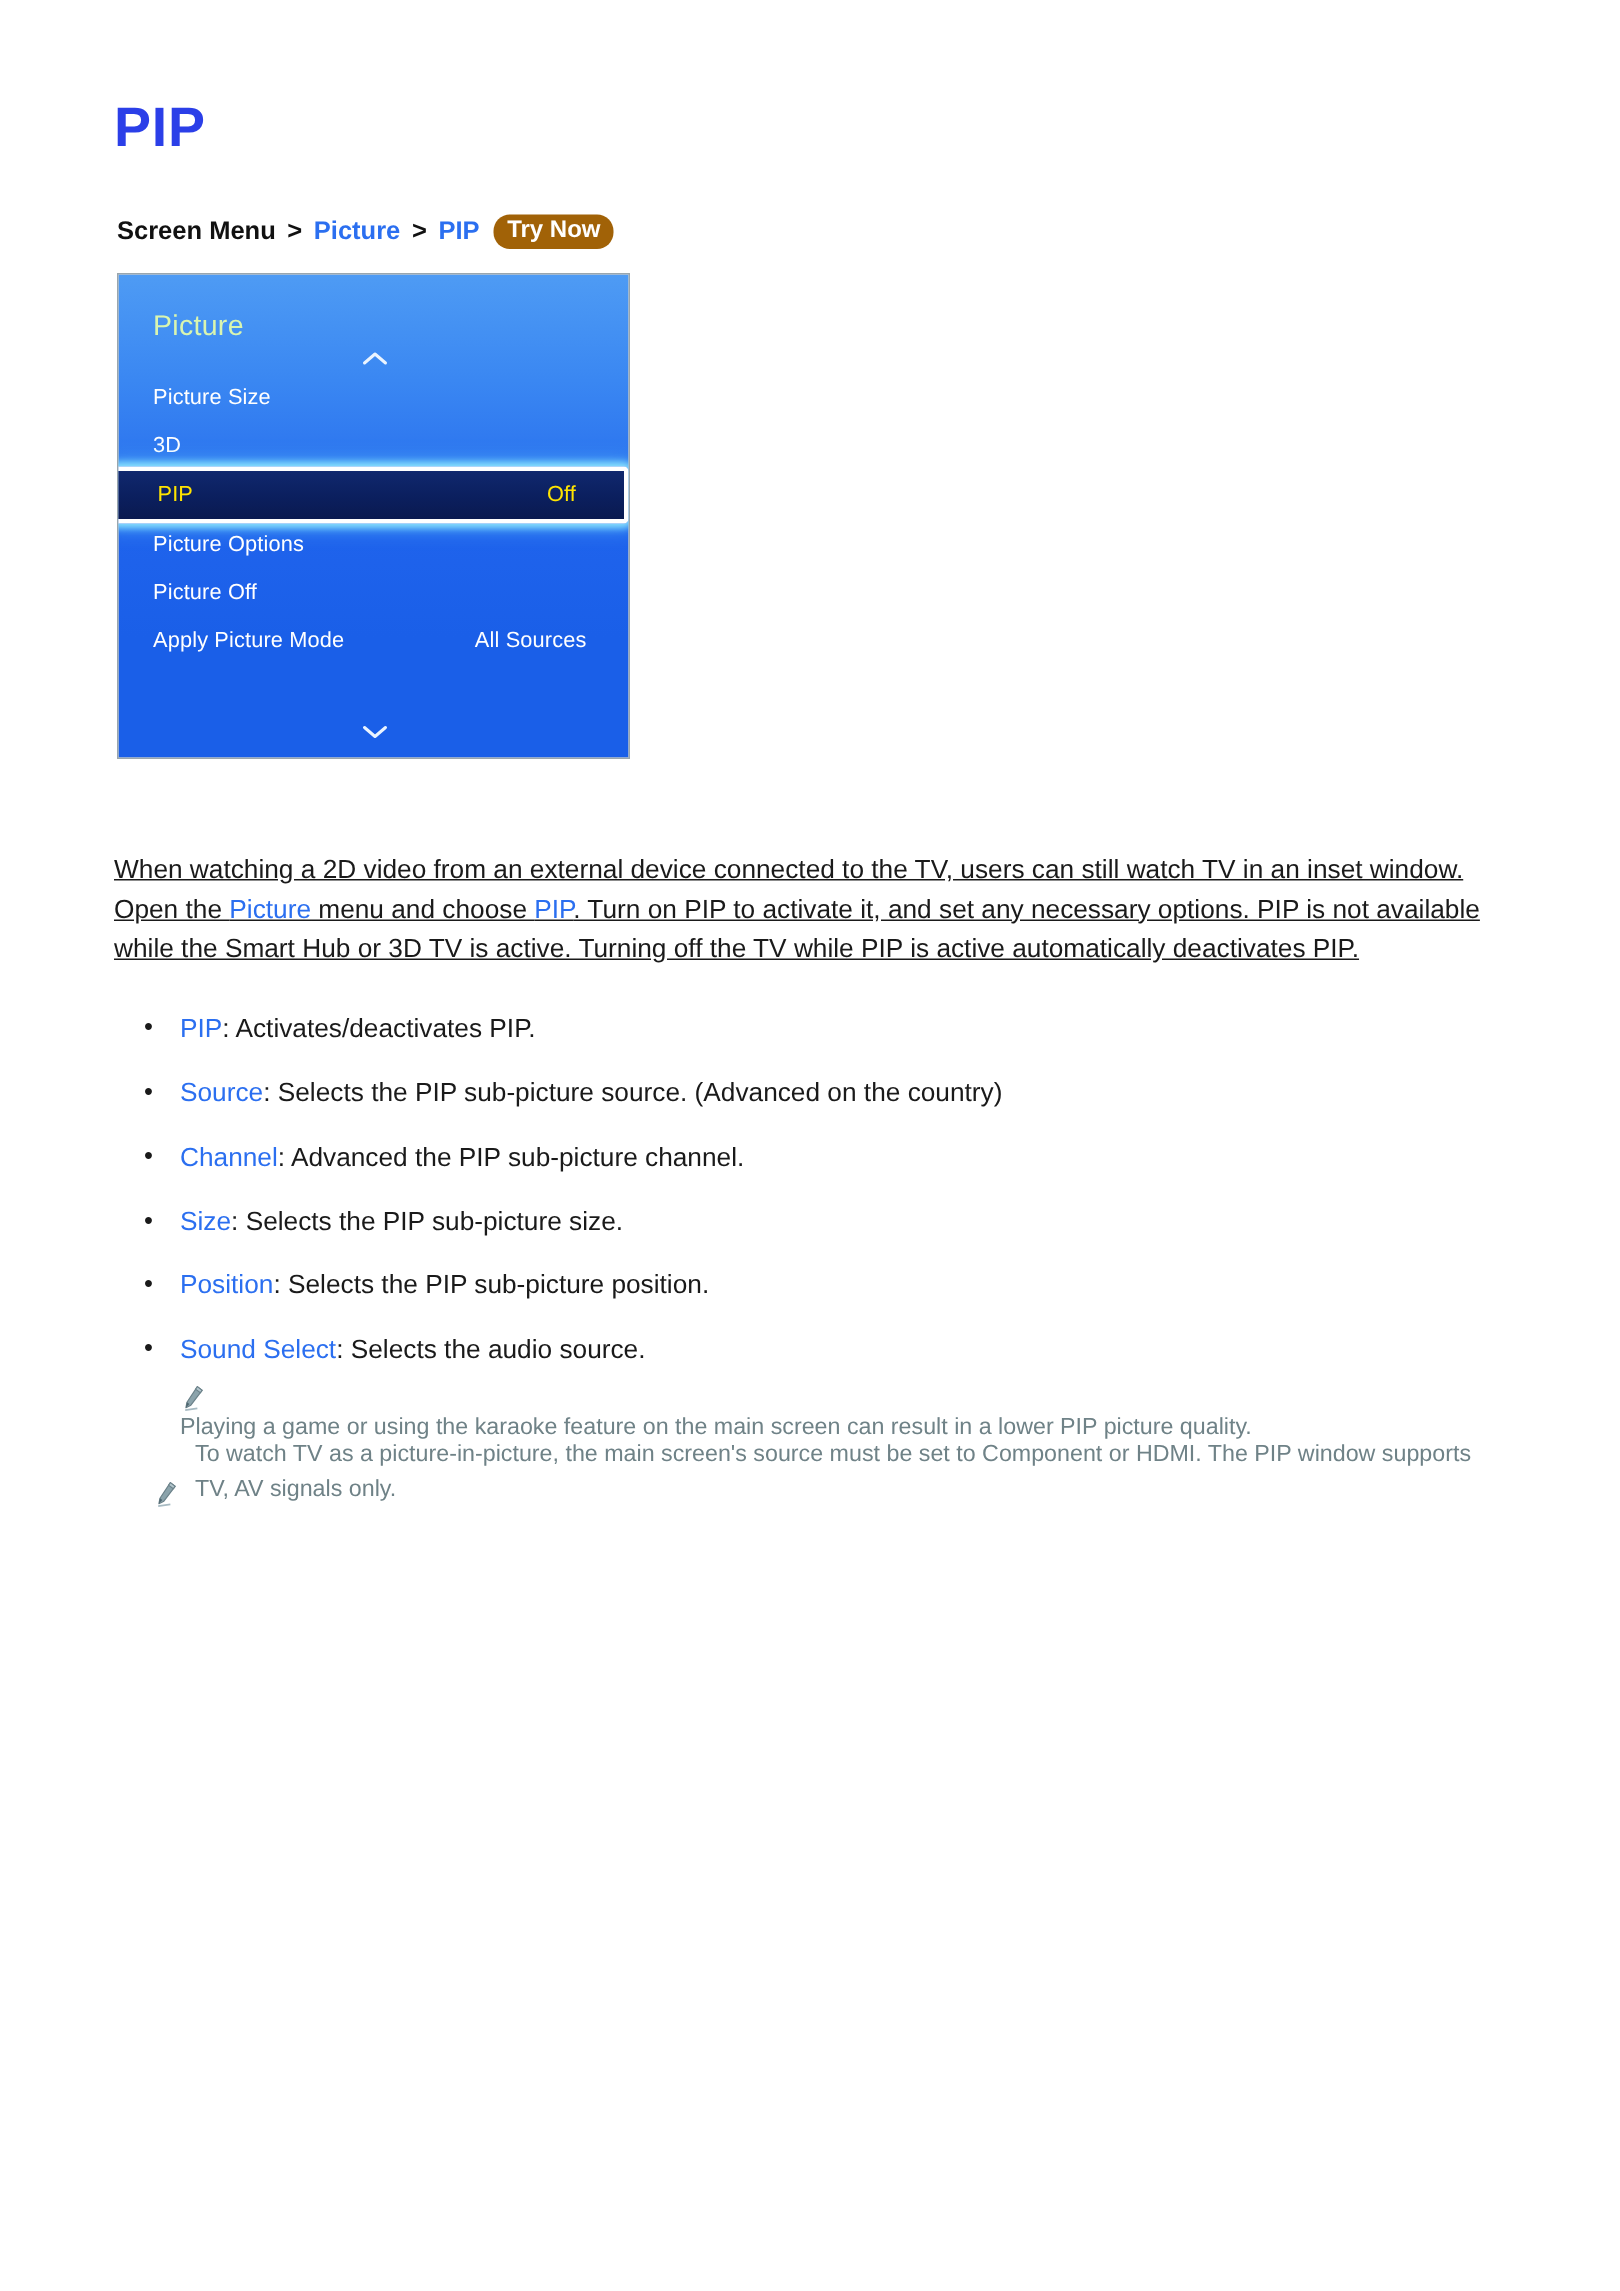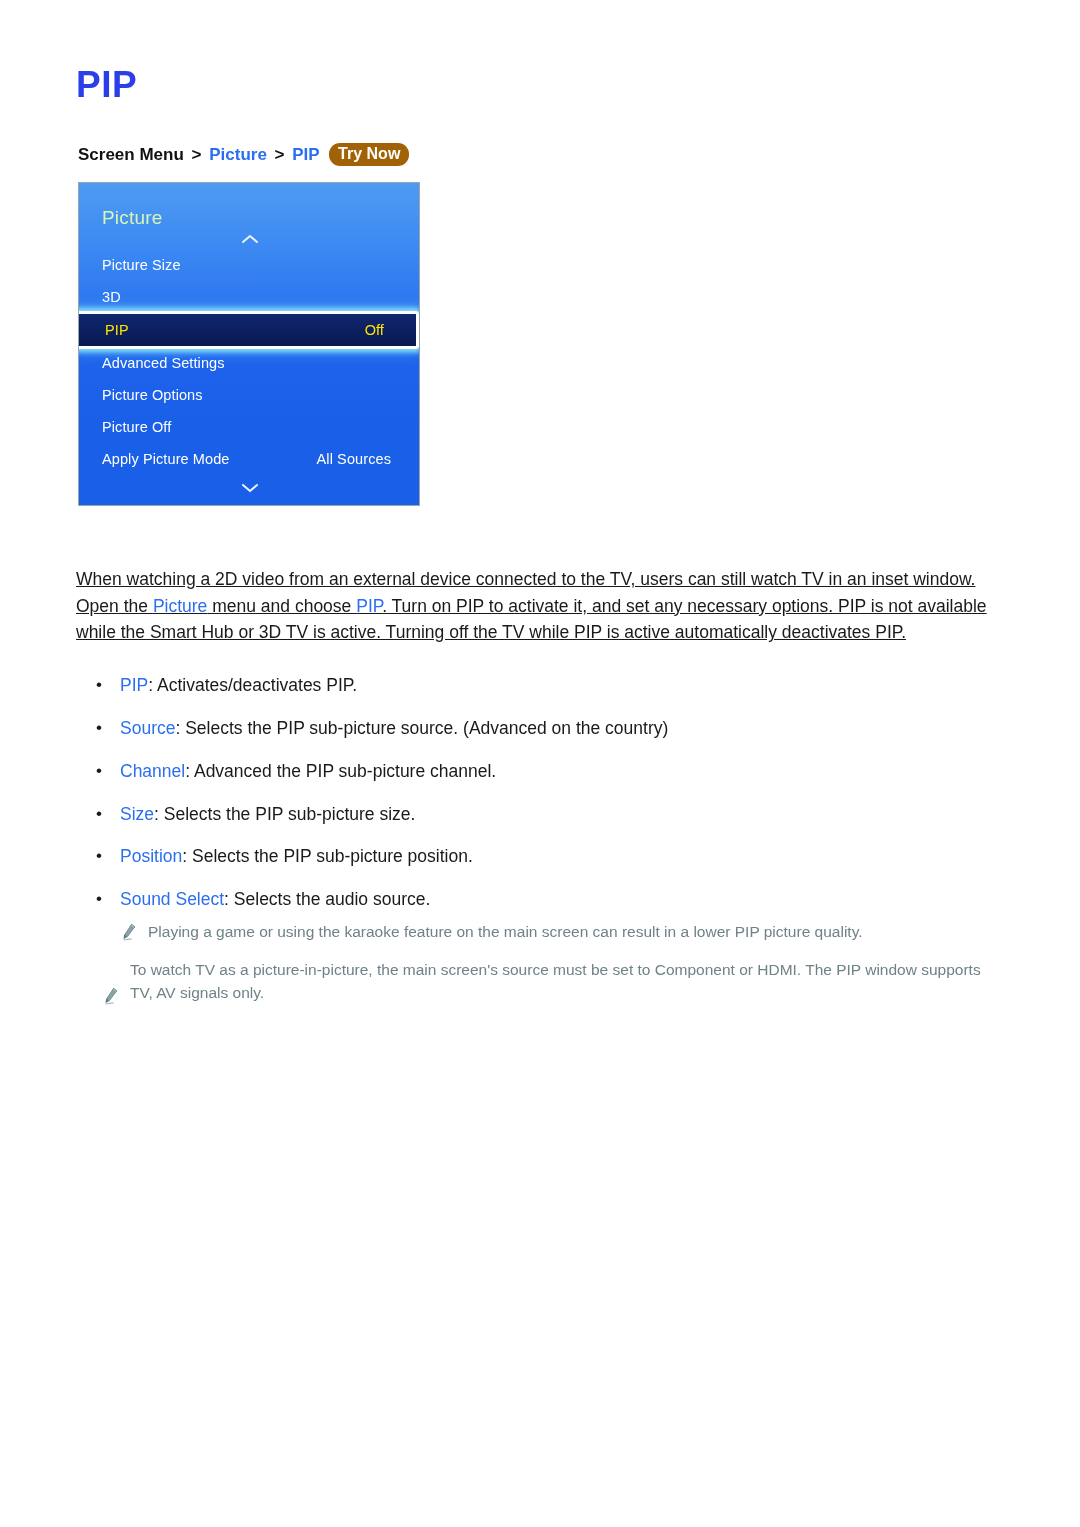--- a/index.html
+++ b/index.html
@@ -173,21 +173,21 @@
     line-height: 1.48;
   }
 
   .note-top {
     left: 84px;
     top: 529px;
     width: 900px;
   }
   .note-top .note-text { font-size: 16px; color: #75868b; }
 
-  .note-b1 { left: 120px; top: 921px; width: 890px; }
+  .note-b1 { left: 120px; top: 921px; width: 890px; flex-direction: column; }
   .note-b2 { left: 102px; top: 959px; width: 890px; align-items: flex-end; }
 
   
   .para {
     position: absolute;
     left: 76px;
     top: 566px;
     width: 932px;
     font-size: 17.5px;
     color: #1a1a1a;
@@ -252,23 +252,20 @@
         <span class="lbl">Picture Size</span>
       </div>
       <div class="tv-row">
         <span class="lbl">3D</span>
       </div>
       <div class="tv-row selected">
         <div class="sel-wrap">
           <span class="lbl">PIP</span>
           <span class="val">Off</span>
         </div>
-      </div>
-      <div class="tv-row">
-        <span class="lbl">Advanced Settings</span>
       </div>
       <div class="tv-row">
         <span class="lbl">Picture Options</span>
       </div>
       <div class="tv-row">
         <span class="lbl">Picture Off</span>
       </div>
       <div class="tv-row">
         <span class="lbl">Apply Picture Mode</span>
         <span class="val">All Sources</span>

